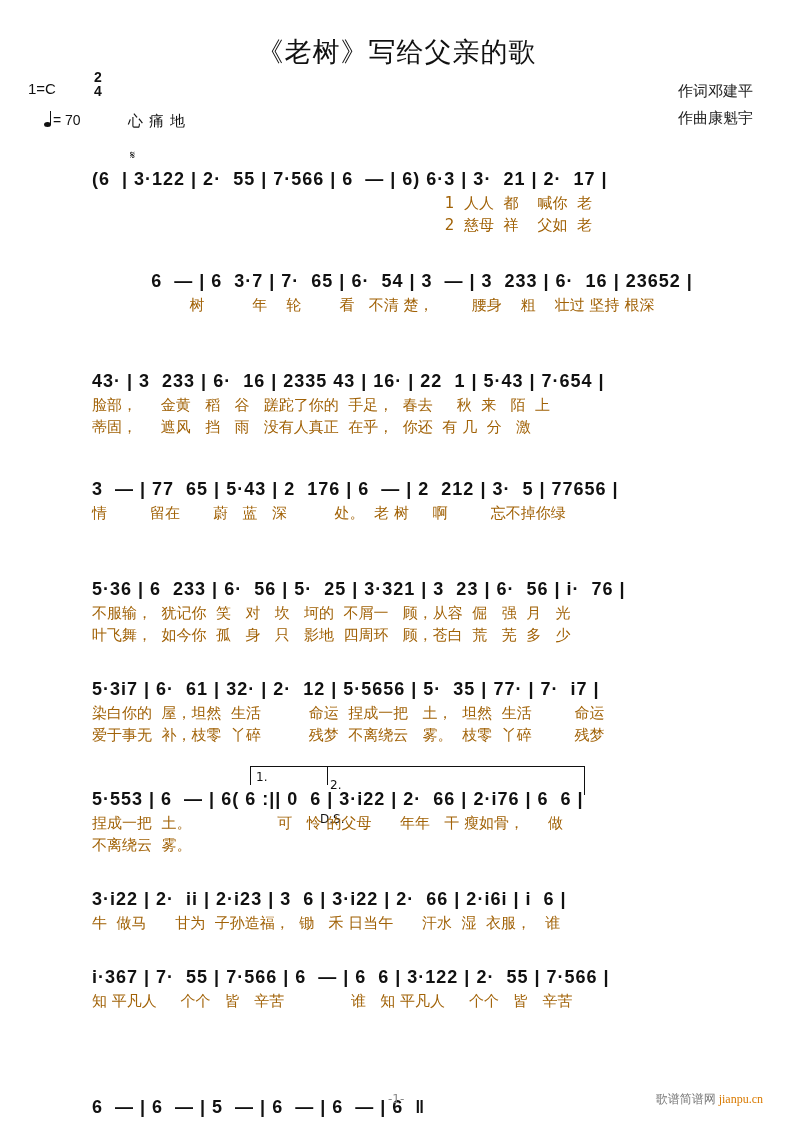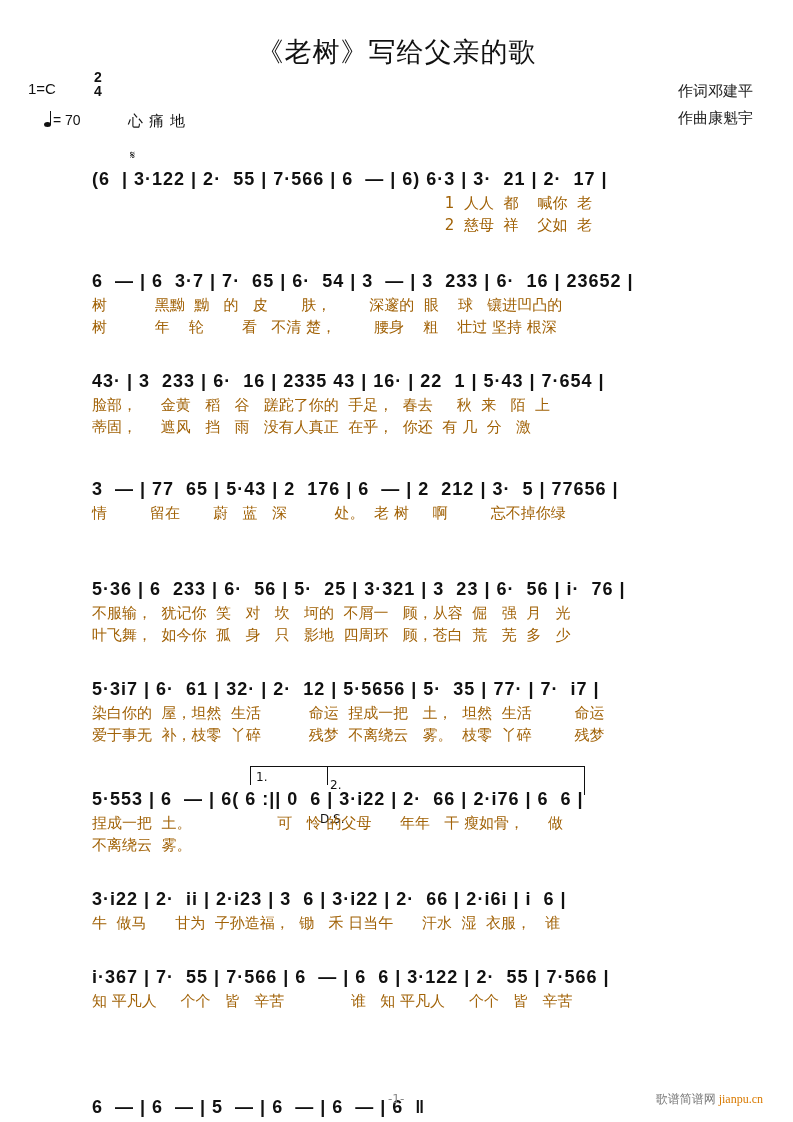--- a/index.html
+++ b/index.html
@@ -36,23 +36,22 @@
   <div>作曲康魁宇</div>
 </div>
 
 <div class="sign" style="left:130px;top:148px;">𝄋</div>
 
 <div class="system" style="top:166px;">
   <div class="notes">(6  | 3·122 | 2·  55 | 7·566 | 6  — | 6) 6·3 | 3·  21 | 2·  17 |</div>
   <div class="lyric">                                                                          1  人人  都    喊你  老</div>
   <div class="lyric">                                                                          2  慈母  祥    父如  老</div>
 </div>
-<div class="system" style="top:268px;">
+<div class="system" style="top:268px;text-align:center;">
   <div class="notes">6  — | 6  3·7 | 7·  65 | 6·  54 | 3  — | 3  233 | 6·  16 | 23652 |</div>
-  <div class="lyric">树          黑黝  黝   的   皮       肤，        深邃的  眼    球   镶进凹凸的</div>
   <div class="lyric">树          年    轮        看   不清 楚，        腰身    粗    壮过 坚持 根深</div>
 </div>
 <div class="system" style="top:368px;">
   <div class="notes">43· | 3  233 | 6·  16 | 2335 43 | 16· | 22  1 | 5·43 | 7·654 |</div>
   <div class="lyric">脸部，     金黄   稻   谷   蹉跎了你的  手足，  春去     秋  来   陌  上</div>
   <div class="lyric">蒂固，     遮风   挡   雨   没有人真正  在乎，  你还  有 几  分   激</div>
 </div>
 <div class="system" style="top:476px;">
   <div class="notes">3  — | 77  65 | 5·43 | 2  176 | 6  — | 2  212 | 3·  5 | 77656 |</div>
   <div class="lyric">情         留在       蔚   蓝   深          处。  老 树     啊         忘不掉你绿</div>

